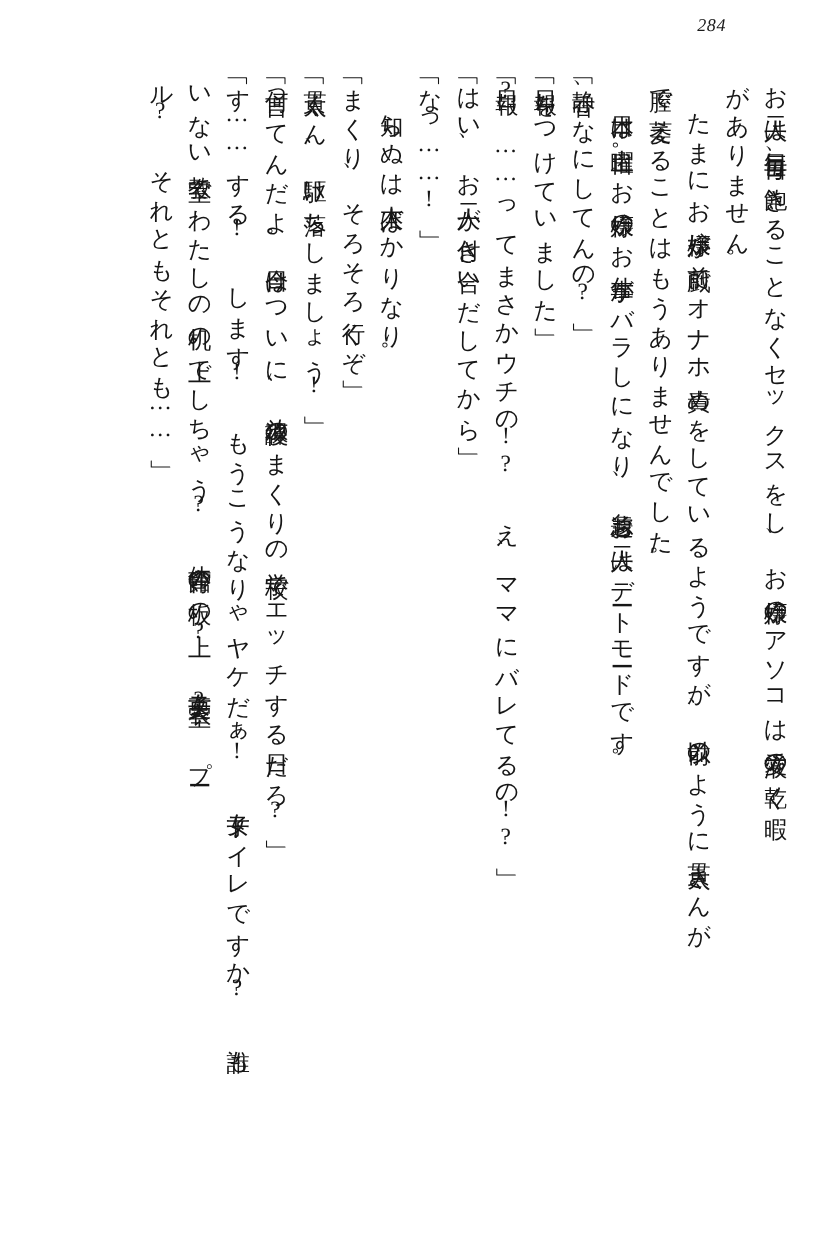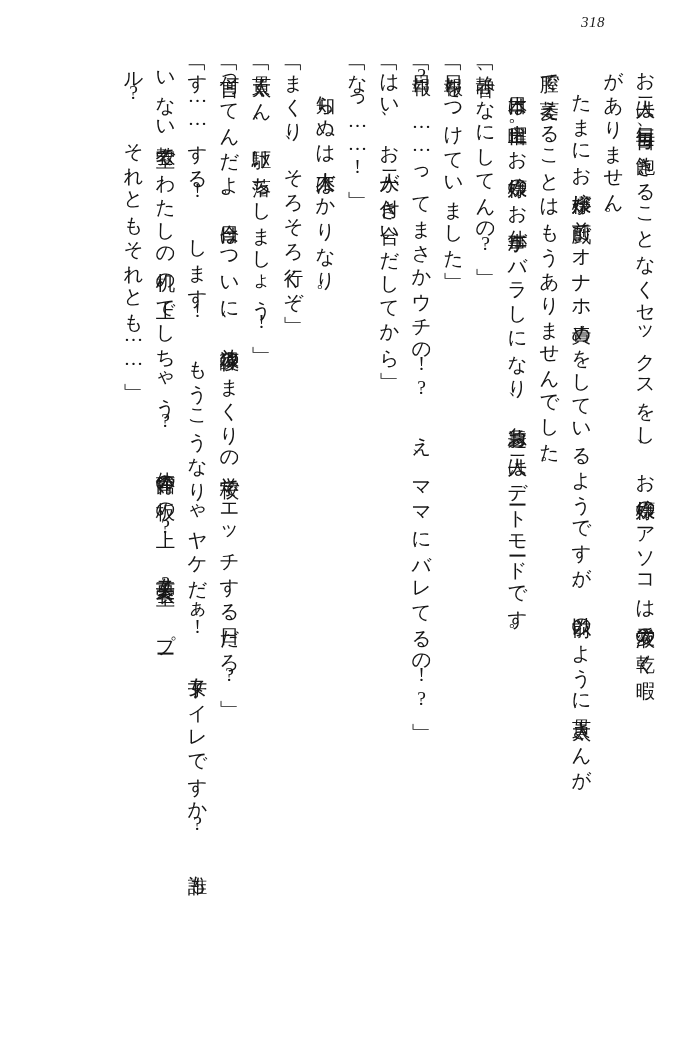--- a/index.html
+++ b/index.html
@@ -59,21 +59,21 @@
   .vline.indent {
     padding-top: 22px;
     box-sizing: border-box;
   }
 </style>
 </head>
 <body>
 
 <div class="page">
 
-  <div class="page-number">318</div>
+  <div class="page-number">284</div>
 
   <div class="body-text">
     <div class="vline">お二人は毎日毎日、飽きることなくセックスをし、お嬢様のアソコは愛液の乾く暇</div>
     <div class="vline">がありません。</div>
     <div class="vline indent">たまにお嬢様が前戯でオナホ責めをしているようですが、以前のように貫太さんが</div>
     <div class="vline">膣で萎えることはもうありませんでした。</div>
     <div class="vline indent">本日は土曜日。お嬢様のお仕事がバラしになり、急遽お二人はデートモードです。</div>
     <div class="vline">「静香、なにしてんの?」</div>
     <div class="vline">「日報をつけていました」</div>
     <div class="vline">「日報? ……ってまさかウチの!? え、ママにバレてるの!?」</div>

